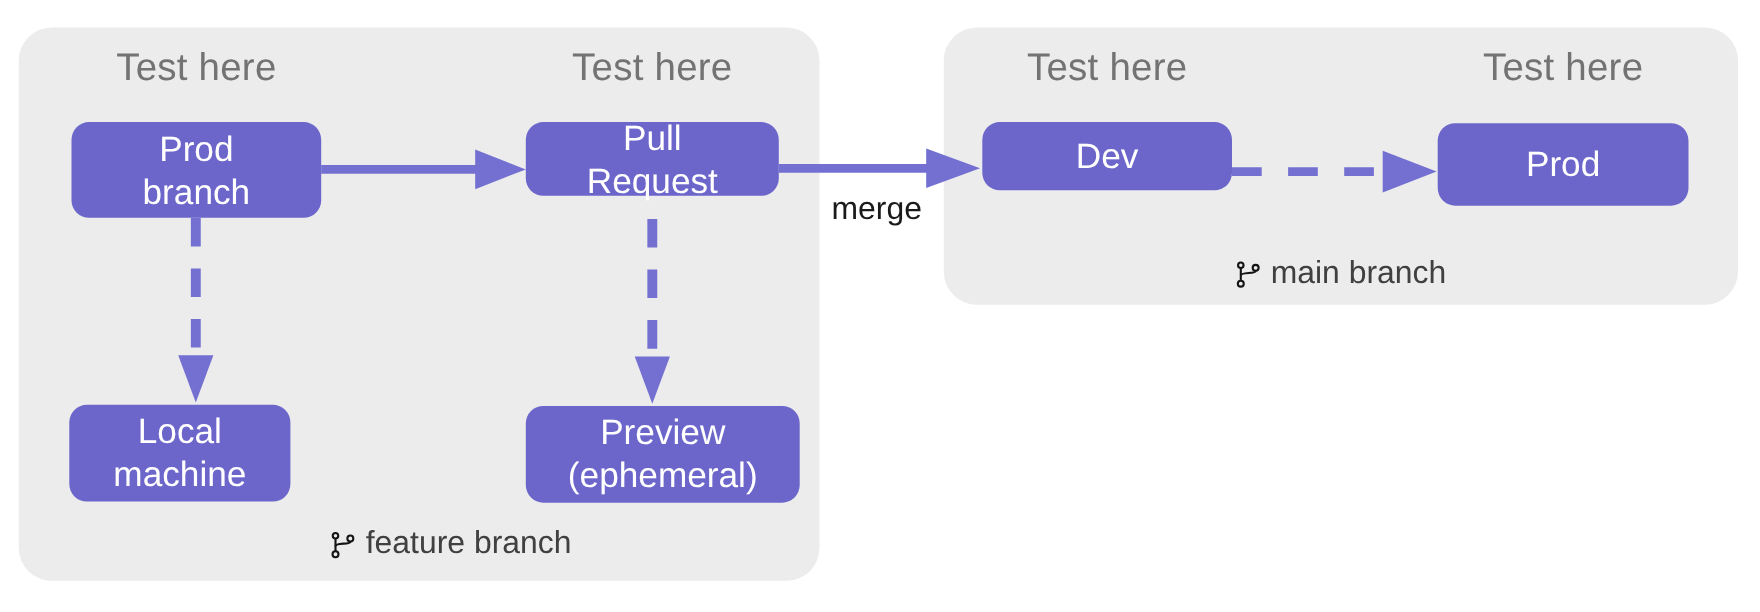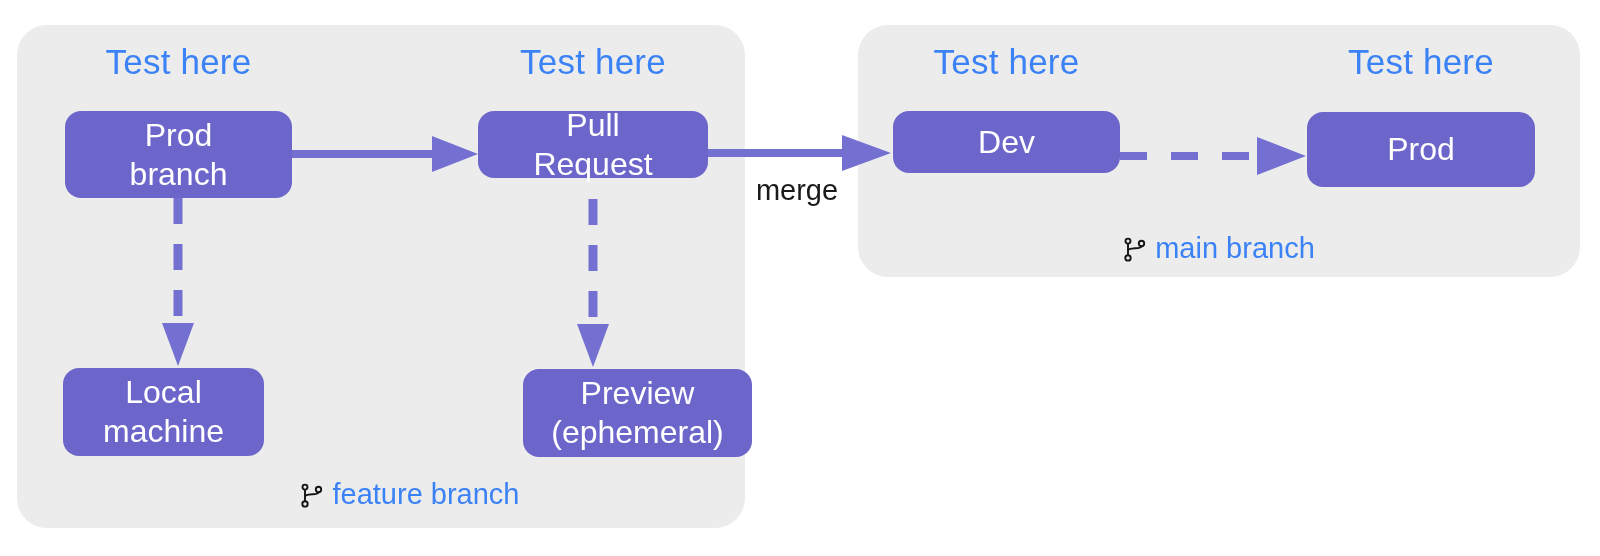--- a/index.html
+++ b/index.html
@@ -7,45 +7,45 @@
     position:relative;width:1600px;height:556px;background:#ffffff;
     font-family:"Liberation Sans","DejaVu Sans",sans-serif;overflow:hidden;
   }
   .panel{
     position:absolute;background:#ececec;border-radius:30px;
   }
   .panel-feature{left:17px;top:25px;width:728px;height:503px;}
   .panel-main{left:858px;top:25px;width:722px;height:252px;}
   .test-label{
     position:absolute;top:40px;height:44px;display:flex;align-items:center;justify-content:center;
-    font-size:35px;color:#3b82f6;letter-spacing:0.2px;
+    font-size:35px;color:#737373;letter-spacing:0.2px;
   }
   .tl-1{left:65px;width:227px;}
   .tl-2{left:478px;width:230px;}
   .tl-3{left:893px;width:227px;}
   .tl-4{left:1307px;width:228px;}
   .node{
     position:absolute;background:#6c66cb;border-radius:16px;color:#ffffff;
     display:flex;align-items:center;justify-content:center;text-align:center;
     font-size:32px;line-height:39px;white-space:pre-line;
   }
   .node-code-branch{left:65px;top:111px;width:227px;height:87px;}
   .node-pull-request{left:478px;top:111px;width:230px;height:67px;}
   .node-dev{left:893px;top:111px;width:227px;height:62px;}
   .node-prod{left:1307px;top:112px;width:228px;height:75px;}
   .node-local-machine{left:63px;top:368px;width:201px;height:88px;}
-  .node-preview{left:478px;top:369px;width:229px;height:88px;margin-left:45px;}
+  .node-preview{left:478px;top:369px;width:249px;height:88px;}
   .arrow-layer{position:absolute;left:0;top:0;width:1600px;height:556px;pointer-events:none;}
   .edge-label{
     position:absolute;left:737px;top:174px;width:120px;text-align:center;
     font-size:29px;color:#1a1a1a;
   }
   .branch-label{
     position:absolute;display:flex;align-items:center;justify-content:center;gap:8px;
-    font-size:29px;color:#3b82f6;
+    font-size:29px;color:#404040;
   }
   .branch-feature{left:17px;top:474px;width:728px;height:40px;padding-left:29px;}
   .branch-main{left:858px;top:228px;width:722px;height:40px;}
   .git-icon{width:24px;height:27px;flex:0 0 auto;margin-top:2px;}
 </style>
 </head>
 <body>
 
 <div class="canvas">
 

